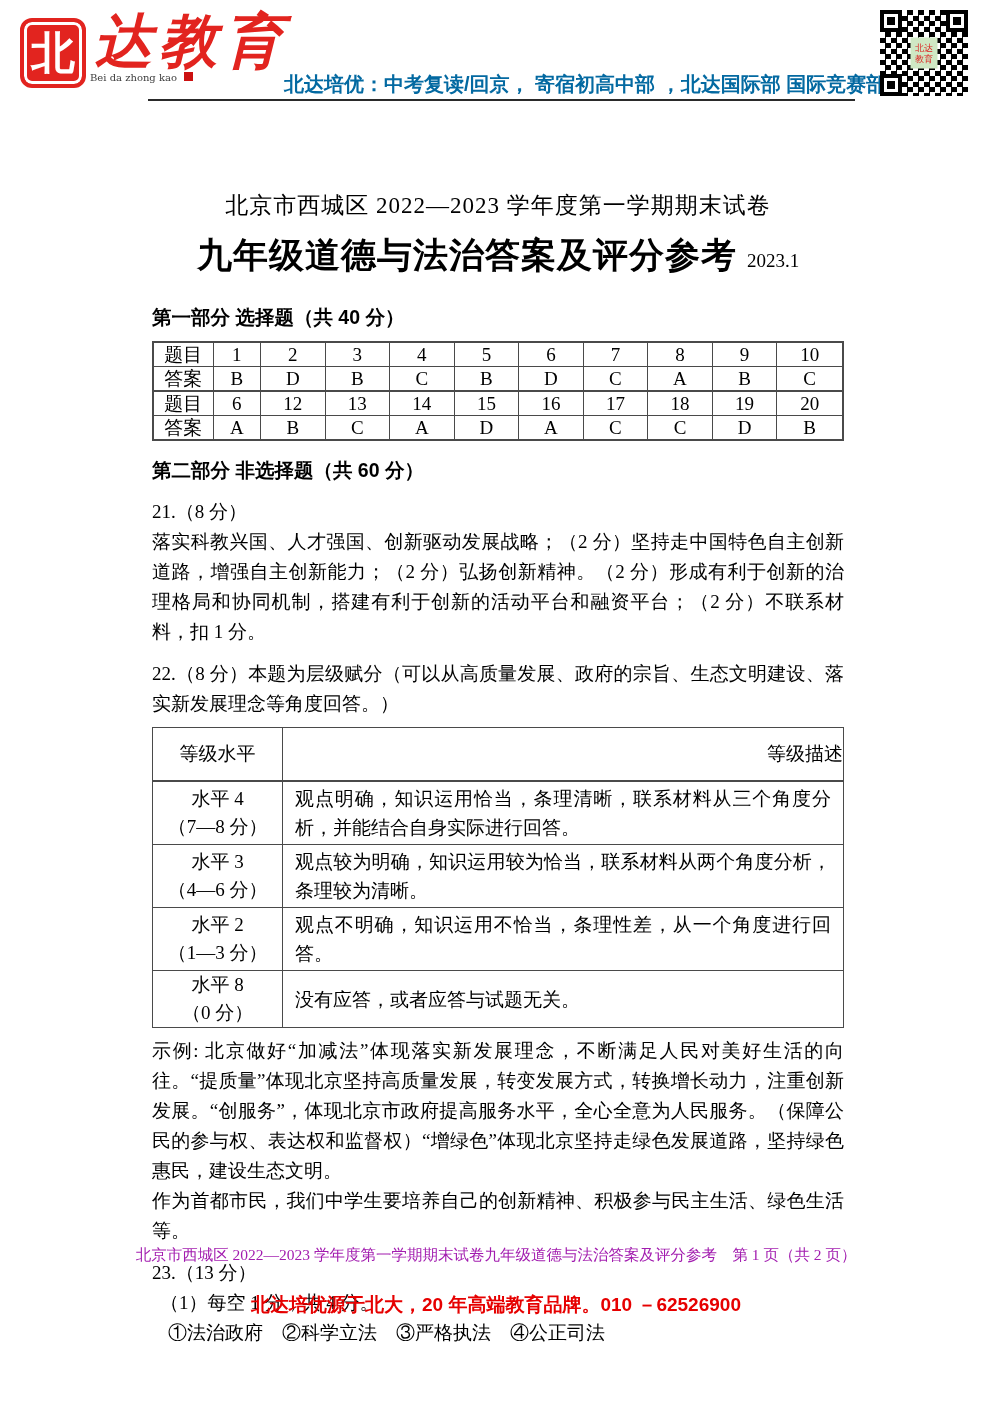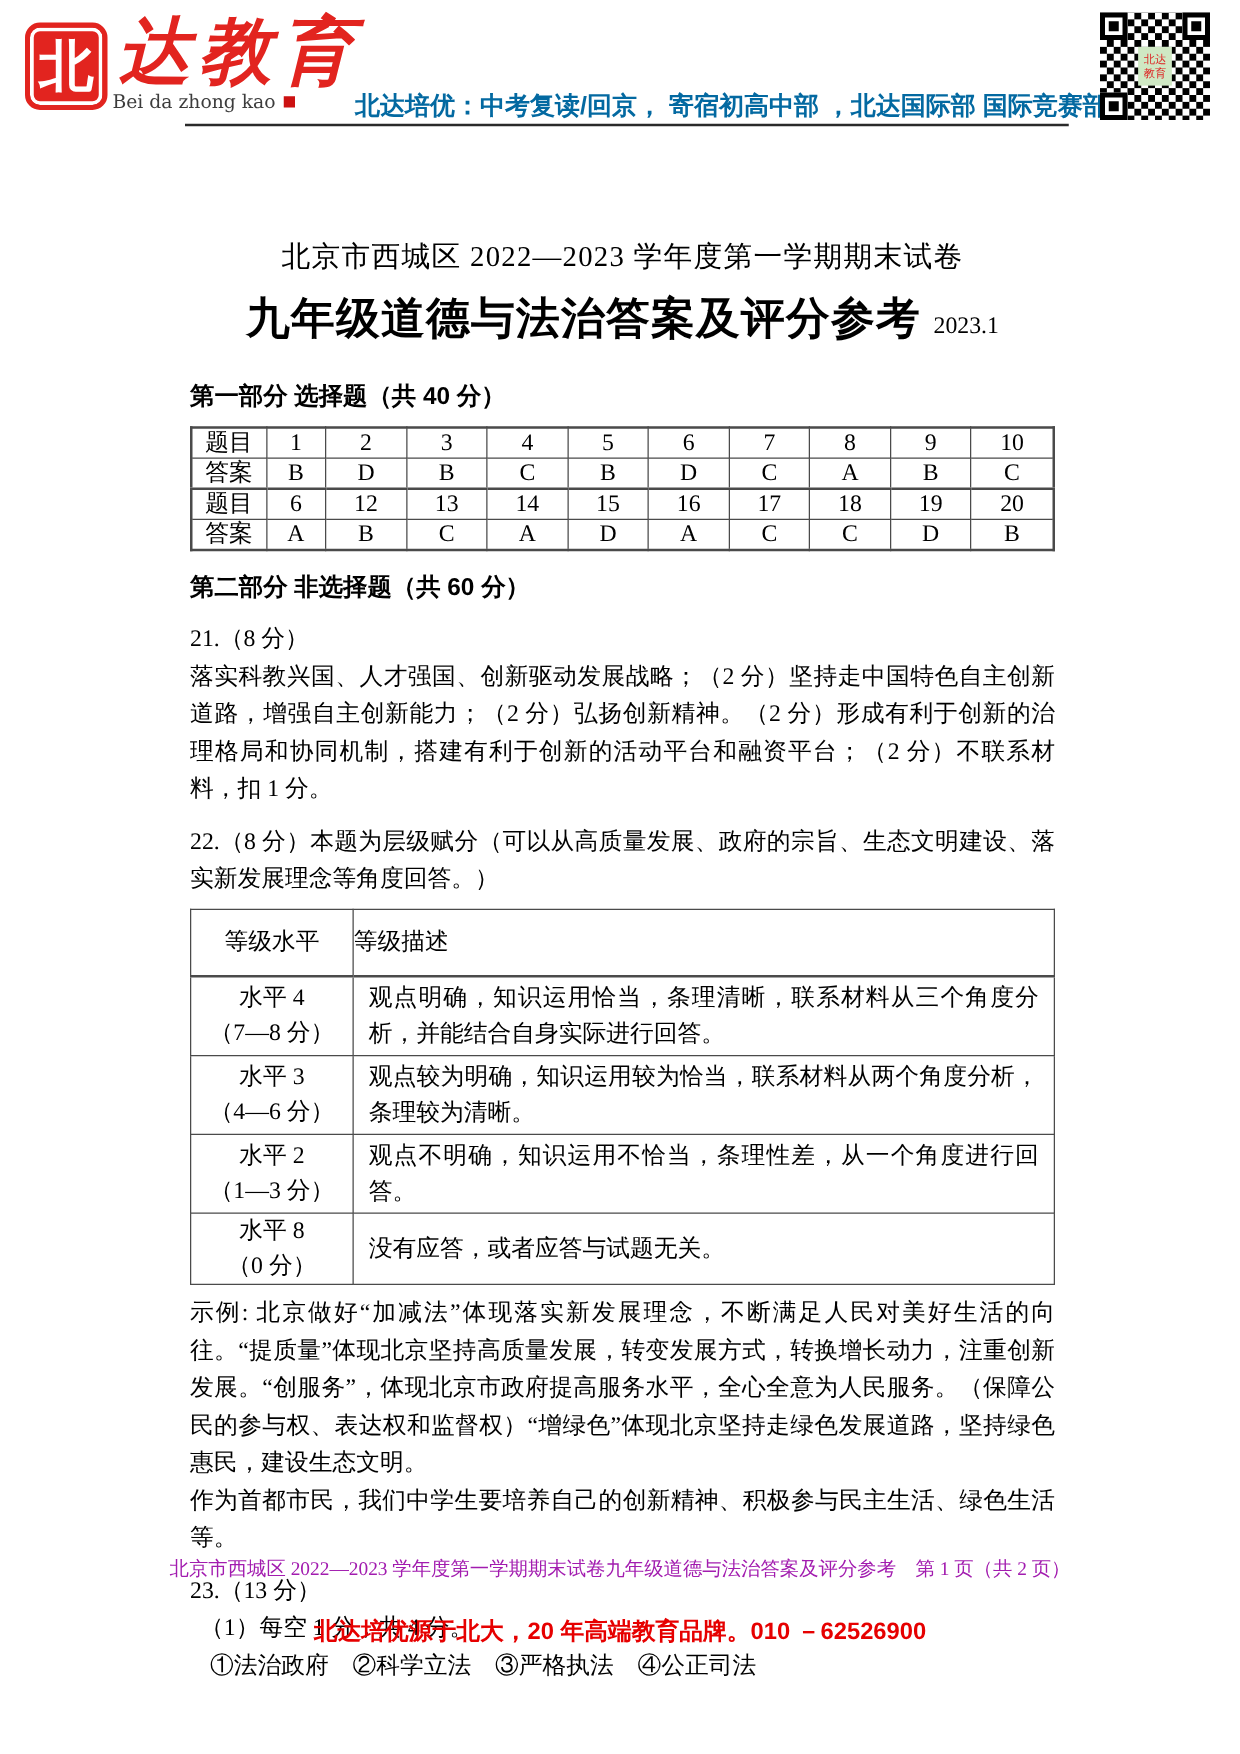--- a/index.html
+++ b/index.html
@@ -17,21 +17,21 @@
     color:#fff; font-size:44px; font-weight:bold;
     display:flex; align-items:center; justify-content:center;
     font-family:"DejaVu Serif", serif;
   }
   .brand-script {
     position:absolute; left:94px; top:12px;
     font-size:58px; line-height:1; color:#e2241f; font-weight:bold; font-style:italic;
     font-family:"DejaVu Serif", serif; letter-spacing:7px;
   }
   .brand-sub {
-    position:absolute; left:90px; top:72px; font-size:15px; color:#3c3c3c;
+    position:absolute; left:90px; top:72px; font-size:10px; color:#3c3c3c;
     font-family:"DejaVu Serif", serif; white-space:nowrap;
   }
   .brand-sub .sq { display:inline-block; width:9px; height:9px; background:#cc1111; margin-left:7px; }
   .slogan {
     position:absolute; left:284px; top:71px; width:560px;
     font-size:20px; font-weight:bold; color:#0369a1; white-space:nowrap;
     font-family:"Liberation Sans", sans-serif;
   }
   .header-rule { position:absolute; left:148px; top:99px; width:707px; height:2px; background:#2a2a2a; }
 
@@ -73,21 +73,21 @@
   table { border-collapse:collapse; width:100%; }
   .answer-table { margin:6px 0 8px; text-align:center; font-size:19px; border:2px solid #4a4a4a; }
   .answer-table td { border:1px solid #4a4a4a; height:23px; padding:0; line-height:23px; }
   .answer-table td.label-cell { width:60px; }
   .answer-table tr.group-start td { border-top:2px solid #4a4a4a; }
 
   .q-number { margin-top:12px; }
 
   .rubric-table { margin:8px 0 8px; font-size:19px; border:1.5px solid #4a4a4a; }
   .rubric-table th, .rubric-table td { border:1px solid #4a4a4a; }
-  .rubric-table thead th { height:46px; font-weight:normal; text-align:left; border-bottom:2px solid #4a4a4a; }
+  .rubric-table thead th { height:46px; font-weight:normal; text-align:right; border-bottom:2px solid #4a4a4a; }
   .rubric-table .level-cell { width:130px; text-align:center; vertical-align:middle; height:54px; line-height:28px; }
   .rubric-table .desc-cell { padding:2px 12px; line-height:29px; text-align:justify; vertical-align:middle; }
 
   .indent-1 { padding-left:8px; }
   .indent-2 { padding-left:16px; }
 
   
   .footer-info {
     position:absolute; top:1245px; left:0; width:100%;
     text-align:center; font-size:15.5px; color:#a21caf;

